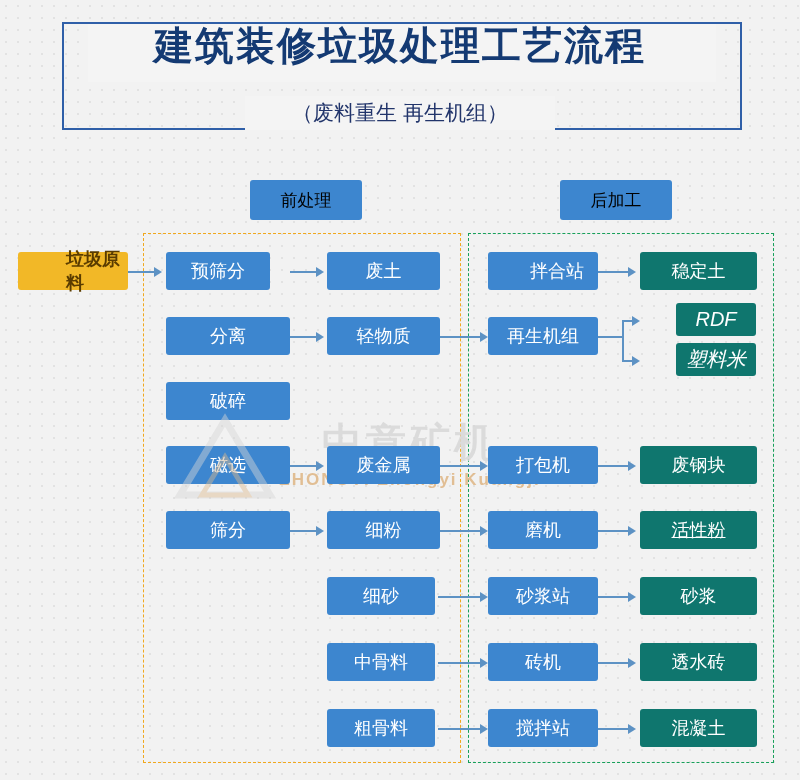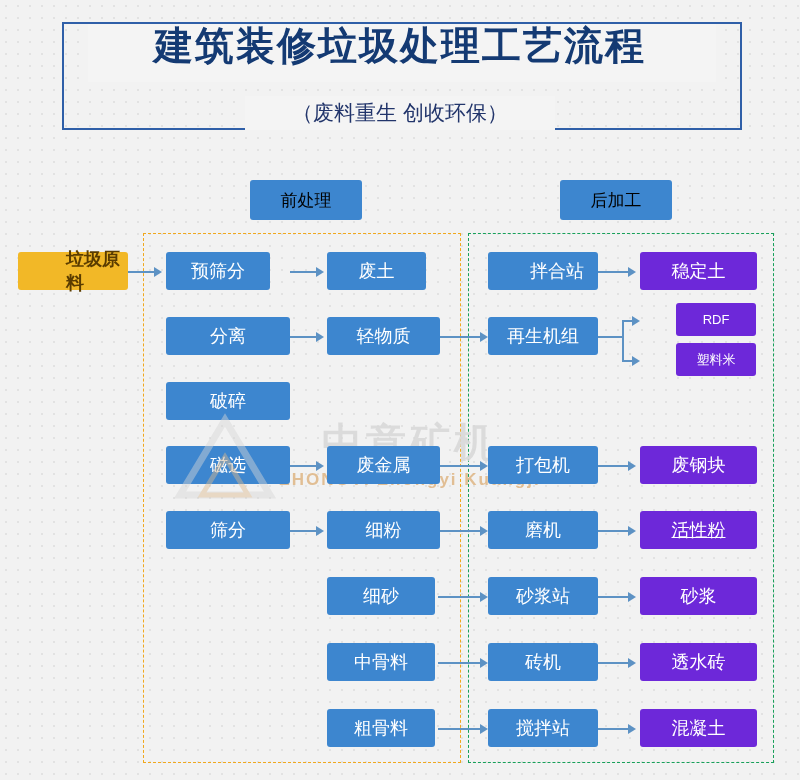--- a/index.html
+++ b/index.html
@@ -88,23 +88,23 @@
   
   .box{
     position:absolute;
     display:flex;align-items:center;justify-content:center;
     font-size:18px;color:#ffffff;
     border-radius:3px;
     box-sizing:border-box;
     z-index:2;
   }
   .box.blue{ background:#3d86cf; }
-  .box.green{ background:#6d28d9; }
+  .box.green{ background:#0f766e; }
   .box.orange{ background:#f2b827; color:#5a3c00; font-weight:bold; }
-  .box.small{ font-size:13px; }
+  .box.small{ font-size:20px;font-style:italic; }
 
   
   .ln{ position:absolute; background:#5d92c4; z-index:1;}
   .ln.h{ height:2px;}
   .ln.v{ width:2px;}
   .arrow{
     position:absolute;width:0;height:0;
     border-top:5px solid transparent;
     border-bottom:5px solid transparent;
     border-left:8px solid #5d92c4;
@@ -116,21 +116,21 @@
 
 <div class="bg-dots"></div>
 
 <div class="sheet">
 
   <div class="header">
     <div class="hdr-frame"></div>
     <div class="hdr-title-mask"></div>
     <div class="hdr-sub-mask"></div>
     <div class="hdr-title">建筑装修垃圾处理工艺流程</div>
-    <div class="hdr-sub">（废料重生  创收环保）</div>
+    <div class="hdr-sub">（废料重生  再生机组）</div>
   </div>
 
   <div class="grp grp-pre"></div>
   <div class="grp grp-post"></div>
 
   <div class="grp-label lbl-pre">前处理</div>
   <div class="grp-label lbl-post">后加工</div>
 
   <div class="ln h" style="left:128px;top:271px;width:28px;"></div>
   <div class="arrow" style="left:154px;top:267px;"></div>
@@ -191,21 +191,21 @@
   <div class="arrow" style="left:628px;top:724px;"></div>
 
   <div class="box orange" style="left:18px;top:252px;width:110px;height:38px;padding-left:48px;">垃圾原料</div>
 
   <div class="box blue" style="left:166px;top:252px;width:104px;height:38px;">预筛分</div>
   <div class="box blue" style="left:166px;top:317px;width:124px;height:38px;">分离</div>
   <div class="box blue" style="left:166px;top:382px;width:124px;height:38px;">破碎</div>
   <div class="box blue" style="left:166px;top:446px;width:124px;height:38px;">磁选</div>
   <div class="box blue" style="left:166px;top:511px;width:124px;height:38px;">筛分</div>
 
-  <div class="box blue" style="left:327px;top:252px;width:99px;height:38px;">废土</div>
+  <div class="box blue" style="left:327px;top:252px;width:113px;height:38px;">废土</div>
   <div class="box blue" style="left:327px;top:317px;width:113px;height:38px;">轻物质</div>
   <div class="box blue" style="left:327px;top:446px;width:113px;height:38px;">废金属</div>
   <div class="box blue" style="left:327px;top:511px;width:113px;height:38px;">细粉</div>
   <div class="box blue" style="left:327px;top:577px;width:108px;height:38px;">细砂</div>
   <div class="box blue" style="left:327px;top:643px;width:108px;height:38px;">中骨料</div>
   <div class="box blue" style="left:327px;top:709px;width:108px;height:38px;">粗骨料</div>
 
   <div class="box blue" style="left:488px;top:252px;width:110px;height:38px;padding-left:28px;">拌合站</div>
   <div class="box blue" style="left:488px;top:317px;width:110px;height:38px;">再生机组</div>
   <div class="box blue" style="left:488px;top:446px;width:110px;height:38px;">打包机</div>

